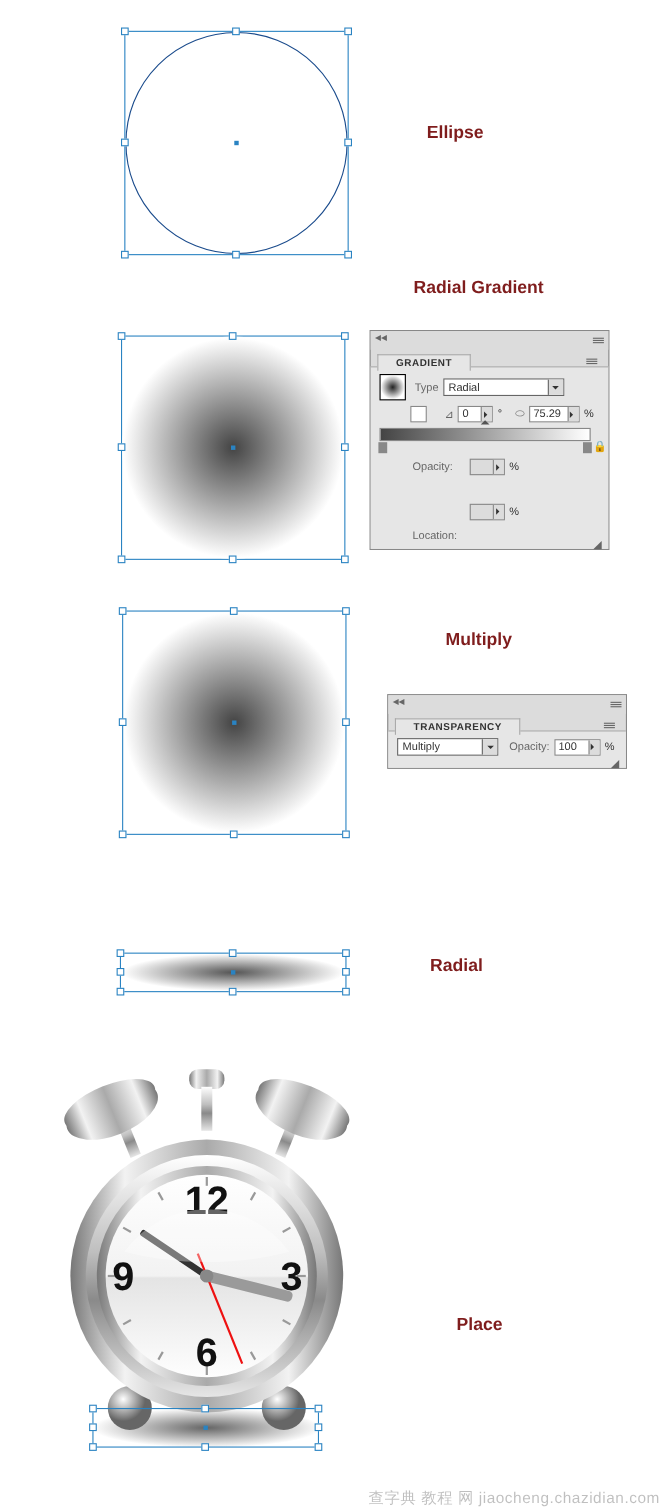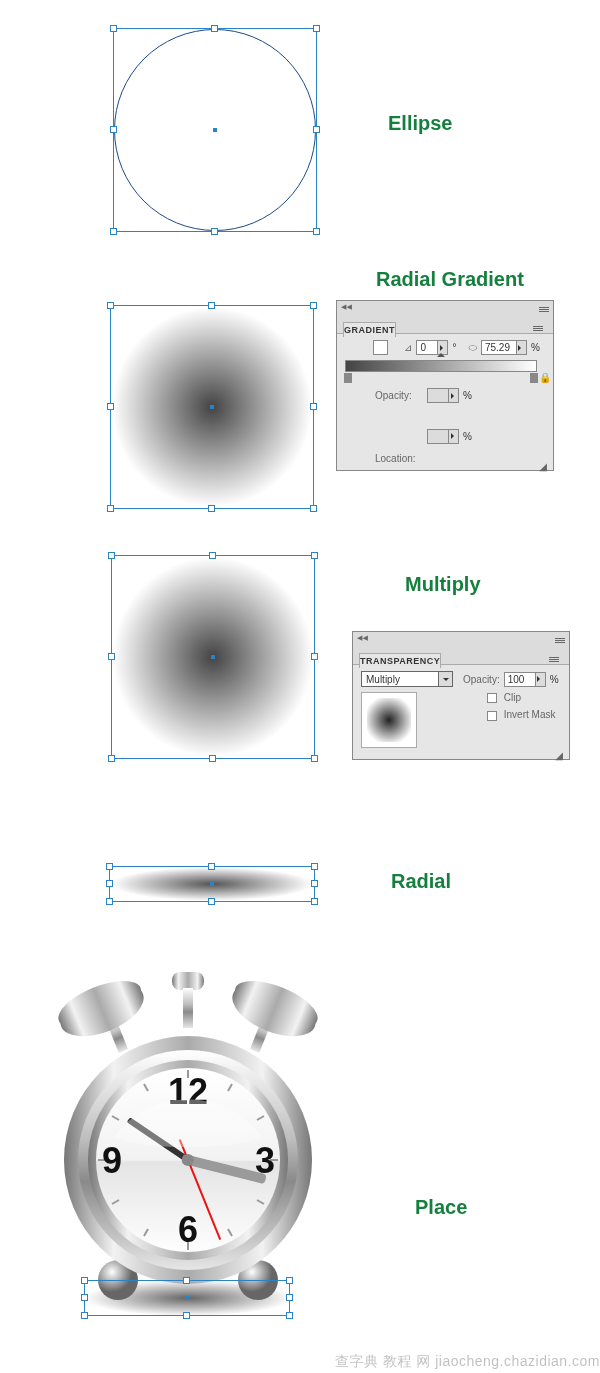--- a/index.html
+++ b/index.html
@@ -1,17 +1,17 @@
 <!DOCTYPE html>
 <html><head>
 <meta charset="utf-8">
 <style>
 * { box-sizing: border-box; margin: 0; padding: 0; font-family: Arial, Helvetica, sans-serif; }
 body { width: 600px; height: 1373px; background: #fff; position: relative; color: #333; }
-.label { position: absolute; font-size: 20px; font-weight: bold; color: #15803d; }
+.label { position: absolute; font-size: 16px; font-weight: bold; color: #7f1d1d; }
 
 
 .bbox { position: absolute; border: 1px solid #2a83c2; }
 .bbox::before, .bbox::after { content: none; }
 .handle { position: absolute; width: 7px; height: 7px; background: #fff; border: 1px solid #2a83c2; }
 .handle.tl { left: -4px; top: -4px; }
 .handle.tm { left: 50%; top: -4px; margin-left: -4px; }
 .handle.tr { right: -4px; top: -4px; }
 .handle.ml { left: -4px; top: 50%; margin-top: -4px; }
 .handle.mr { right: -4px; top: 50%; margin-top: -4px; }
@@ -22,21 +22,21 @@
 
 .circle-stroke { width: 100%; height: 100%; border: 1px solid #1a4b8c; border-radius: 50%; }
 .circle-radial { width: 100%; height: 100%; border-radius: 50%; background: radial-gradient(circle at center, #444 0%, #fff 70%, #fff 100%); }
 .circle-radial-mult { width: 100%; height: 100%; border-radius: 50%; mix-blend-mode: multiply; background: radial-gradient(circle at center, #444 0%, #fff 70%, #fff 100%); }
 .ellipse-squish { width: 100%; height: 100%; border-radius: 50%; mix-blend-mode: multiply; background: radial-gradient(ellipse at center, #555 0%, #fff 70%, #fff 100%); }
 
 
 .panel { position: absolute; background: #dcdcdc; border: 1px solid #888; width: 218px; font-size: 10px; }
 .panel-header { background: #dcdcdc; position: relative; height: 17px; }
 .panel-tabs { display: flex; position: relative; top: 4px; padding: 0 6px; }
-.panel-tab { background: #e6e6e6; border: 1px solid #aaa; border-bottom: none; padding: 2px 0; font-size: 9px; letter-spacing: 0.5px; color: #333; font-weight: bold; position: relative; z-index: 2; }
+.panel-tab { background: #e6e6e6; border: 1px solid #aaa; border-bottom: none; padding: 2px 16px; font-size: 9px; letter-spacing: 0.5px; color: #333; font-weight: bold; position: relative; z-index: 2; }
 .panel-menu { position: absolute; right: 4px; top: 4px; display: flex; flex-direction: column; gap: 1px; width: 10px; height: 8px; justify-content: center; }
 .panel-menu span { height: 1px; background: #666; }
 .panel-collapse { position: absolute; left: 4px; top: 2px; width: 10px; height: 10px; font-size: 7px; color: #666; }
 .panel-body { background: #e6e6e6; border-top: 1px solid #aaa; padding: 6px 8px; }
 .panel-row { display: flex; align-items: center; margin-bottom: 5px; gap: 4px; }
 .swatch-grad { width: 24px; height: 24px; border: 1.5px solid #000; background: radial-gradient(circle, #222 0%, #fff 70%); }
 .dropdown { display: inline-flex; align-items: center; background: #fff; border: 1px solid #666; height: 16px; font-size: 10px; }
 .dropdown .dd-text { padding: 0 4px; flex: 1; }
 .dropdown .dd-arrow { background: #dcdcdc; border-left: 1px solid #666; width: 14px; height: 100%; display: flex; align-items: center; justify-content: center; }
 .dd-arrow::after { content: ''; border: 3px solid transparent; border-top-color: #333; margin-top: 3px; }
@@ -82,40 +82,48 @@
   <div class="handle tl"></div>
   <div class="handle tm"></div>
   <div class="handle tr"></div>
   <div class="handle ml"></div>
   <div class="handle mr"></div>
   <div class="handle bl"></div>
   <div class="handle bm"></div>
   <div class="handle br"></div>
   <div class="center-dot"></div>
 </div>
-<span class="label" style="left:376px; top:268px;">Radial Gradient</span>
+<span class="label" style="left:376px; top:253px;">Radial Gradient</span>
 
 <div class="panel" style="left:336px; top:300px;">
   <div class="panel-header">
     <div class="panel-collapse">◀◀</div>
     <div class="panel-menu">
         <span></span>
         <span></span>
         <span></span>
       </div>
   </div>
   <div class="panel-tabs">
     <div class="panel-tab">GRADIENT</div>
     <div class="panel-menu" style="right:10px; top:2px;">
         <span></span>
         <span></span>
         <span></span>
       </div>
   </div>
   <div class="panel-body">
+    <div class="panel-row">
+      <div class="swatch-grad"></div>
+      <span class="sublabel" style="margin-left:4px;">Type</span>
+      <div class="dropdown" style="width:110px;">
+        <span class="dd-text">Radial</span>
+        <span class="dd-arrow"></span>
+      </div>
+    </div>
     <div class="panel-row" style="margin-left:28px;">
       <span class="tiny-icon"></span>
       <span class="sublabel" style="margin-left:12px;">⊿</span>
       <div class="num-field" style="width:32px;">
         <span class="nf-val">0</span>
         <span class="nf-arrow"></span>
       </div>
       <span>°</span>
       <span class="sublabel" style="margin-left:8px;">⬭</span>
       <div class="num-field" style="width:46px;">
@@ -186,35 +194,20 @@
       <div class="dropdown" style="width:92px;">
         <span class="dd-text">Multiply</span>
         <span class="dd-arrow"></span>
       </div>
       <span class="sublabel" style="margin-left:6px;">Opacity:</span>
       <div class="num-field" style="width:42px;">
         <span class="nf-val">100</span>
         <span class="nf-arrow"></span>
       </div>
       <span>%</span>
-    </div>
-    <div class="panel-row" style="align-items:flex-start;">
-      <div class="transp-preview">
-        <div class="transp-preview-inner"></div>
-      </div>
-      <div style="margin-left:66px;">
-        <div style="margin-bottom:6px;">
-          <span class="checkbox"></span>
-          <span class="sublabel">Clip</span>
-        </div>
-        <div>
-          <span class="checkbox"></span>
-          <span class="sublabel">Invert Mask</span>
-        </div>
-      </div>
     </div>
     <span class="clip-arrow">◢</span>
   </div>
 </div>
 
 <div class="bbox" style="left:109px; top:866px; width:206px; height:36px;">
   <div class="ellipse-squish"></div>
   <div class="handle tl"></div>
   <div class="handle tm"></div>
   <div class="handle tr"></div>

